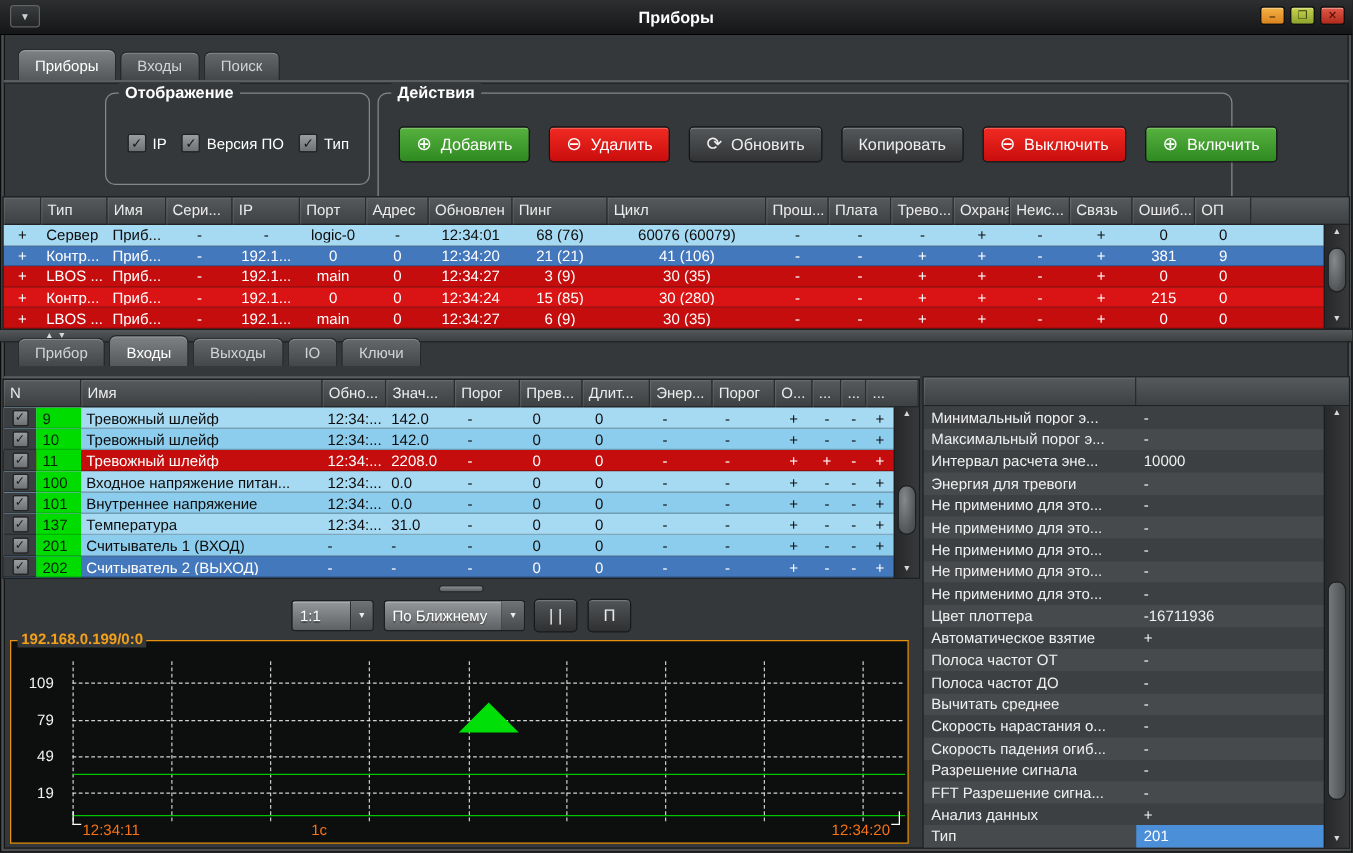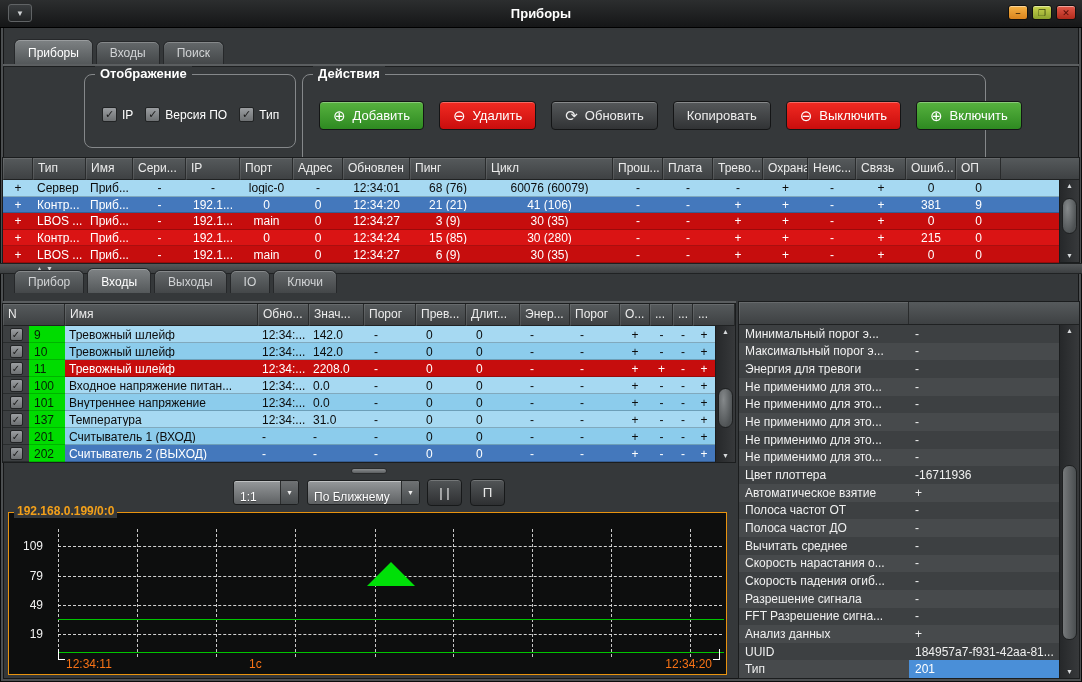--- a/index.html
+++ b/index.html
@@ -94,21 +94,21 @@
   .sthumb.bar { background:linear-gradient(90deg,#76797b,#4a4e50); border-radius:7px; }
   
   #splitter1 { position:absolute; top:263px; left:0; right:0; height:11px;
     background:linear-gradient(#55585a,#3c3f41); border-top:1px solid #1e2021; border-bottom:1px solid #202223; cursor:row-resize; }
   #splitter1 .sp-ic { position:absolute; left:36px; top:1px; font-size:7px; letter-spacing:3px; color:#d6d8da; }
   #splitter2 { position:absolute; top:465px; left:2px; width:734px; height:12px; cursor:row-resize; }
   #splitter2 .pill { position:absolute; left:50%; top:3px; width:36px; height:6px; margin-left:-18px;
     background:linear-gradient(#8b8e90,#5b5e60); border:1px solid #2a2c2d; border-radius:3px; }
   
   #plot-controls { position:absolute; top:477px; left:0; width:736px; height:32px; }
-  .combo { position:absolute; top:3px; height:25px; display:flex; align-items:flex-end; color:#fff;
+  .combo { position:absolute; top:3px; height:25px; display:flex; align-items:center; color:#fff;
     background:linear-gradient(#96999b,#5e6163); border:1px solid #1d1f20; border-radius:3px;
     box-shadow:inset 0 1px 0 rgba(255,255,255,.4); cursor:pointer; }
   .combo-text { flex:1; padding:0 6px; white-space:nowrap; overflow:hidden; text-shadow:0 1px 1px rgba(0,0,0,.4); }
   .combo-btn { width:18px; height:100%; display:flex; align-items:center; justify-content:center;
     background:linear-gradient(#6f7274,#464a4c); border-left:1px solid #2b2d2e; border-radius:0 2px 2px 0;
     font-size:7px; color:#ececec; }
   .tbtn { position:absolute; top:2px; width:35px; height:27px; border-radius:4px; cursor:pointer;
     background:linear-gradient(#525557,#2e3032); border:1px solid #17191a; color:#e8e8e8;
     display:flex; align-items:center; justify-content:center; box-shadow:inset 0 1px 0 rgba(255,255,255,.2); }
   
@@ -645,20 +645,24 @@
       <div class="prow grid-props">
         <div class="pc pname">Минимальный порог э...</div>
         <div class="pc pval">-</div>
       </div>
 
       <div class="prow grid-props">
         <div class="pc pname">Максимальный порог э...</div>
         <div class="pc pval">-</div>
       </div>
 
+      <div class="prow grid-props">
+        <div class="pc pname">Интервал расчета эне...</div>
+        <div class="pc pval">10000</div>
+      </div>
 
       <div class="prow grid-props">
         <div class="pc pname">Энергия для тревоги</div>
         <div class="pc pval">-</div>
       </div>
 
       <div class="prow grid-props">
         <div class="pc pname">Не применимо для это...</div>
         <div class="pc pval">-</div>
       </div>
@@ -726,24 +730,20 @@
       <div class="prow grid-props">
         <div class="pc pname">FFT Разрешение сигна...</div>
         <div class="pc pval">-</div>
       </div>
 
       <div class="prow grid-props">
         <div class="pc pname">Анализ данных</div>
         <div class="pc pval">+</div>
       </div>
 
-      <div class="prow grid-props">
-        <div class="pc pname">UUID</div>
-        <div class="pc pval">184957a7-f931-42aa-81...</div>
-      </div>
 
       <div class="prow grid-props">
         <div class="pc pname">Тип</div>
         <div class="pc pval selected">201</div>
       </div>
     </div>
   <div class="vscroll">
     <div class="sarr">▲</div>
     <div class="sthumb bar" style="top:140px;height:175px;"></div>
     <div class="sarr down">▼</div>

